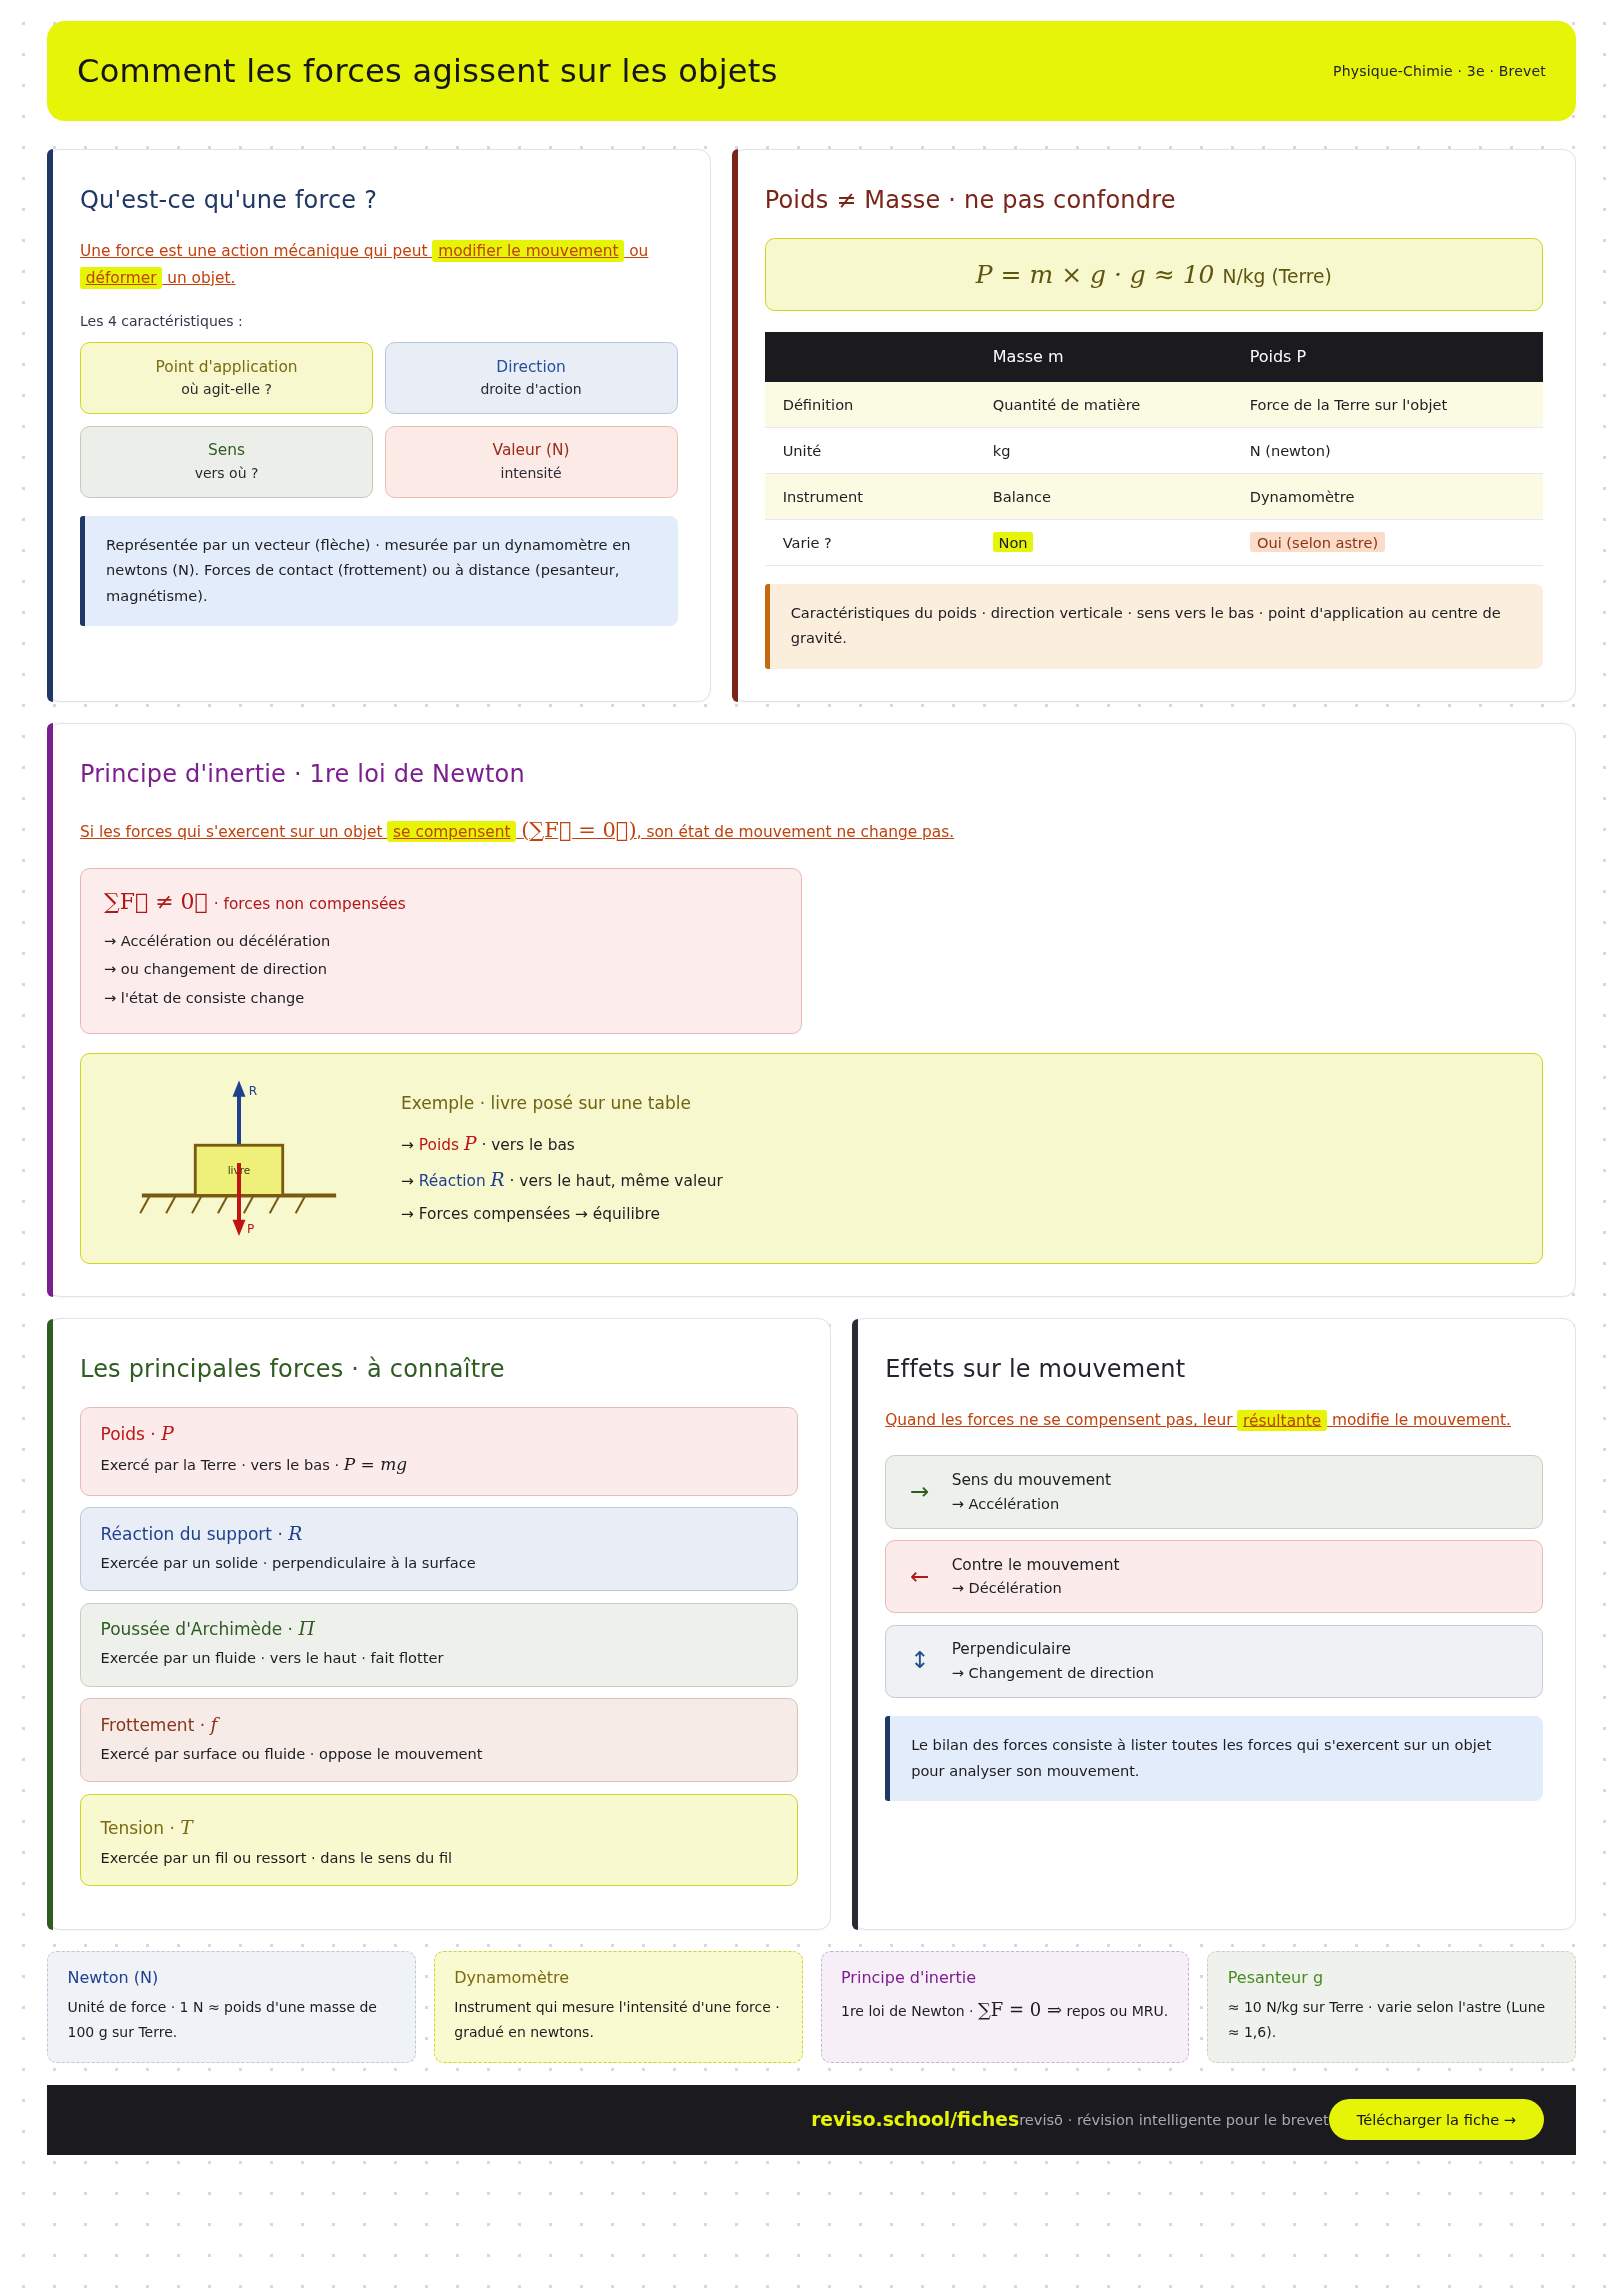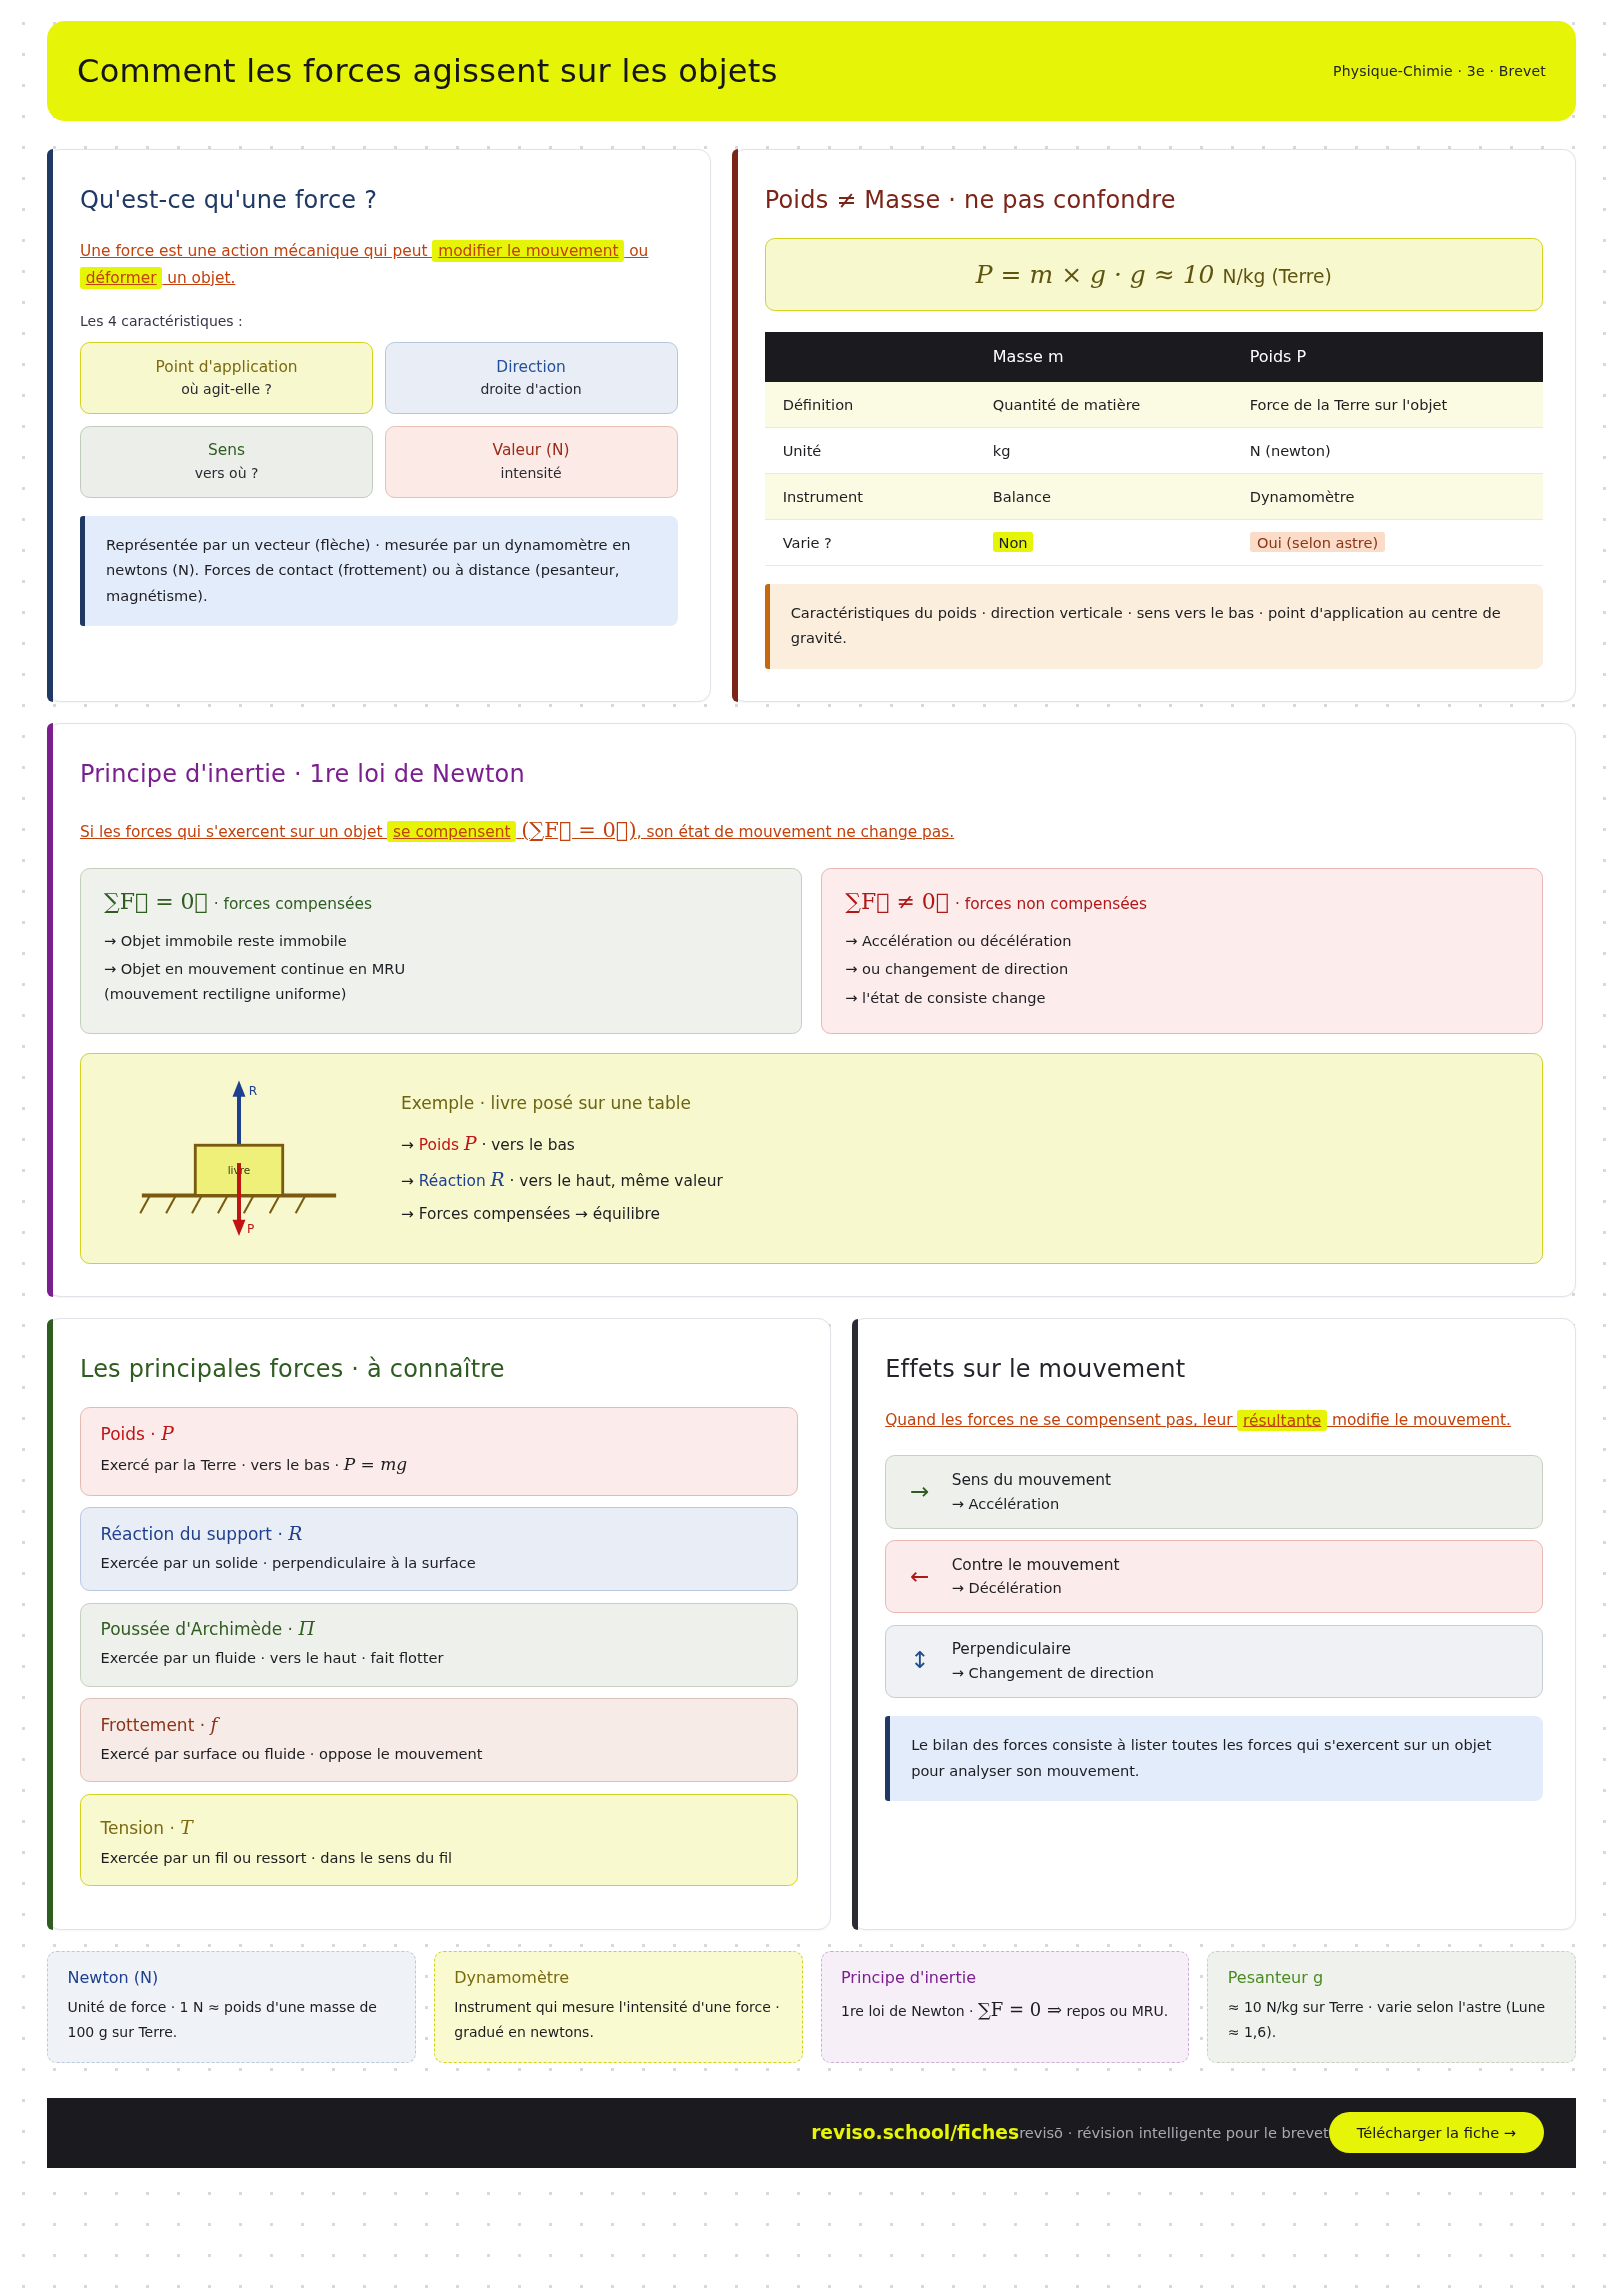--- a/index.html
+++ b/index.html
@@ -213,21 +213,21 @@
   .effect.e-red   { background: #fbeceb; border-color: #e6b9b3; }
   .effect.e-blue  { background: #eff1f5; border-color: #c3ccd9; }
   .eff-icon { font-size: 23px; line-height: 1; flex-shrink: 0; width: 28px; text-align: center; }
   .effect.e-green .eff-icon { color: #2f5c20; }
   .effect.e-red   .eff-icon { color: #b01717; }
   .effect.e-blue  .eff-icon { color: #1f4f8f; }
   .eff-t { font-size: 15.4px; margin-bottom: 5.7px; color: #1d1d22; }
   .eff-s { font-size: 14.6px; color: #1d1d22; }
 
   
-  .defs { display: grid; grid-template-columns: repeat(4, 1fr); gap: 18px; margin-bottom: 35px; }
+  .defs { display: grid; grid-template-columns: repeat(4, 1fr); gap: 18px; margin-bottom: 22px; }
   .def {
     border-radius: 9.7px;
     border: 1.5px dashed;
     padding: 16px 19.5px 18px 19.5px;
   }
   .def-t { font-size: 16px; margin-bottom: 8px; }
   .def-d { font-size: 14px; line-height: 1.72; color: #1d1d22; }
   .def.d-blue   { background: #eff2f7; border-color: #b9c8dd; }
   .def.d-blue   .def-t { color: #1f3f8f; }
   .def.d-yellow { background: #f9facf; border-color: #d2d31f; }
@@ -352,31 +352,20 @@
 
   <div class="row">
     <div class="card purple" style="flex:1 1 100%;">
       <div class="card-title t-purple">Principe d'inertie · 1re loi de Newton</div>
 
       <div class="para">
         <span>Si les forces qui s'exercent sur un objet </span><span class="hl">se compensent</span> <span class="math" style="font-size:21px;">(∑F⃗ = 0⃗)</span><span>, son état de mouvement ne change pas.</span>
       </div>
 
       <div class="states">
-        <div class="state ok">
-          <div class="state-h">
-            <span class="eq">∑F⃗ = 0⃗</span>
-            <span class="sub">· forces compensées</span>
-          </div>
-          <ul>
-            <li>→ Objet immobile reste immobile</li>
-            <li>→ Objet en mouvement continue en MRU</li>
-          </ul>
-          <div class="note">(mouvement rectiligne uniforme)</div>
-        </div>
 
         <div class="state no">
           <div class="state-h">
             <span class="eq">∑F⃗ ≠ 0⃗</span>
             <span class="sub">· forces non compensées</span>
           </div>
           <ul>
             <li>→ Accélération ou décélération</li>
             <li>→ ou changement de direction</li>
             <li>→ l'état de consiste change</li>

